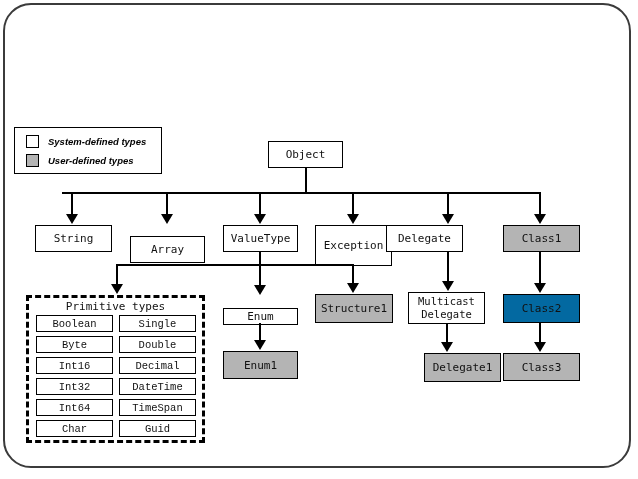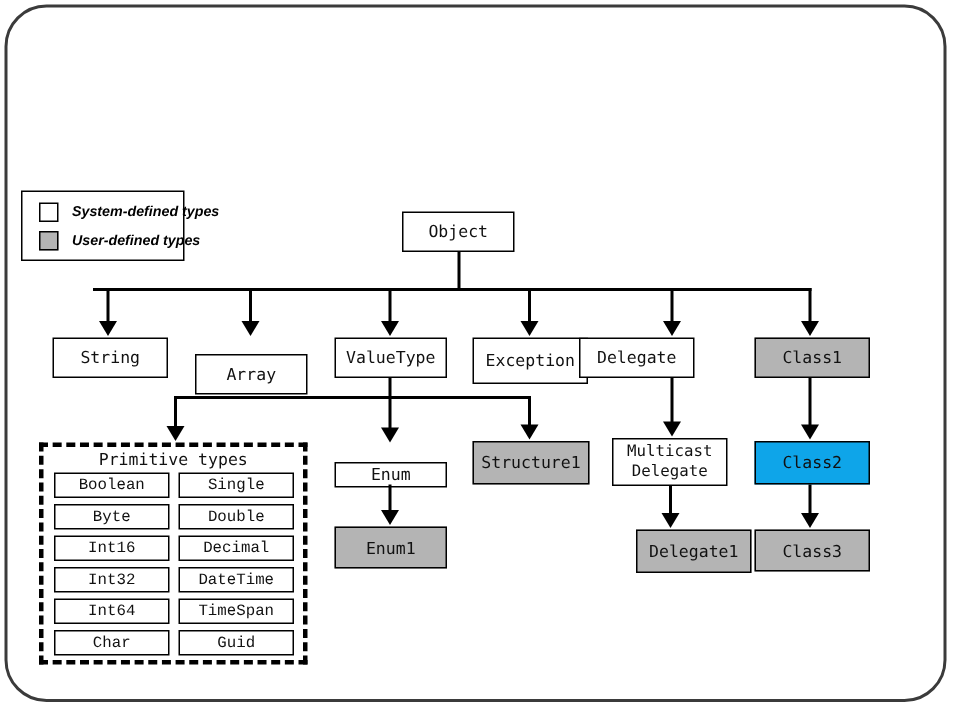--- a/index.html
+++ b/index.html
@@ -13,21 +13,21 @@
   }
   .title{
     position:absolute;left:18px;top:50px;margin:0;
     font-family:"Liberation Sans","DejaVu Sans",sans-serif;
     font-size:36px;font-weight:bold;letter-spacing:-0.6px;color:#5c5656;
     text-shadow:1.5px 1.5px 1px rgba(110,110,110,0.35);
     white-space:nowrap;
   }
   
   .legend{
-    position:absolute;left:14px;top:127px;width:109px;height:47px;
+    position:absolute;left:14px;top:127px;width:148px;height:47px;
     border:1.5px solid #000;box-sizing:border-box;background:#fff;
   }
   .legend-swatch{
     position:absolute;left:11px;width:13px;height:13px;border:1px solid #000;box-sizing:border-box;
   }
   .legend-label{
     position:absolute;left:33px;width:96px;
     font-family:"Liberation Sans","DejaVu Sans",sans-serif;
     font-style:italic;font-weight:bold;font-size:9.5px;color:#000;line-height:13px;
     white-space:nowrap;
@@ -36,21 +36,21 @@
   .node{
     position:absolute;display:flex;align-items:center;justify-content:center;
     border:1.5px solid #000;background:#fff;box-sizing:border-box;
     font-size:11px;text-align:center;
   }
   .node.user{background:#b4b4b4;}
   #n-object{left:268px;top:141px;width:75px;height:27px}
   #n-string{left:35px;top:225px;width:77px;height:27px}
   #n-array{left:130px;top:236px;width:75px;height:27px}
   #n-valuetype{left:223px;top:225px;width:75px;height:27px}
-  #n-exception{left:315px;top:225px;width:77px;height:31px}
+  #n-exception{left:315px;top:225px;width:77px;height:41px}
   #n-delegate{left:386px;top:225px;width:77px;height:27px}
   #n-class1{left:503px;top:225px;width:77px;height:27px}
   #n-enum{left:223px;top:308px;width:75px;height:17px}
   #n-structure1{left:315px;top:294px;width:78px;height:29px}
   #n-multicast{left:408px;top:292px;width:77px;height:32px;font-size:10.5px;line-height:1.2;padding:0 3px}
   #n-class2{left:503px;top:294px;width:77px;height:29px}
   #n-enum1{left:223px;top:351px;width:75px;height:28px}
   #n-delegate1{left:424px;top:353px;width:77px;height:29px}
   #n-class3{left:503px;top:353px;width:77px;height:28px}
   
@@ -98,21 +98,21 @@
     <div class="node" id="n-object">Object</div>
     <div class="node" id="n-string">String</div>
     <div class="node" id="n-array">Array</div>
     <div class="node" id="n-valuetype">ValueType</div>
     <div class="node" id="n-exception">Exception</div>
     <div class="node" id="n-delegate">Delegate</div>
     <div class="node user" id="n-class1" style="background: rgb(180, 180, 180);">Class1</div>
     <div class="node" id="n-enum">Enum</div>
     <div class="node user" id="n-structure1" style="background: rgb(180, 180, 180);">Structure1</div>
     <div class="node" id="n-multicast">Multicast Delegate</div>
-    <div class="node user" id="n-class2" style="background: #0ea5e9;">Class2</div>
+    <div class="node user" id="n-class2" style="background: #0369a1;">Class2</div>
     <div class="node user" id="n-enum1" style="background: rgb(180, 180, 180);">Enum1</div>
     <div class="node user" id="n-delegate1" style="background: rgb(180, 180, 180);">Delegate1</div>
     <div class="node user" id="n-class3" style="background: rgb(180, 180, 180);">Class3</div>
 
     <div class="pbox">
       <div class="pbox-title">Primitive types</div>
       <div class="pgrid">
           <div class="pcell">Boolean</div>
           <div class="pcell">Single</div>
           <div class="pcell">Byte</div>

